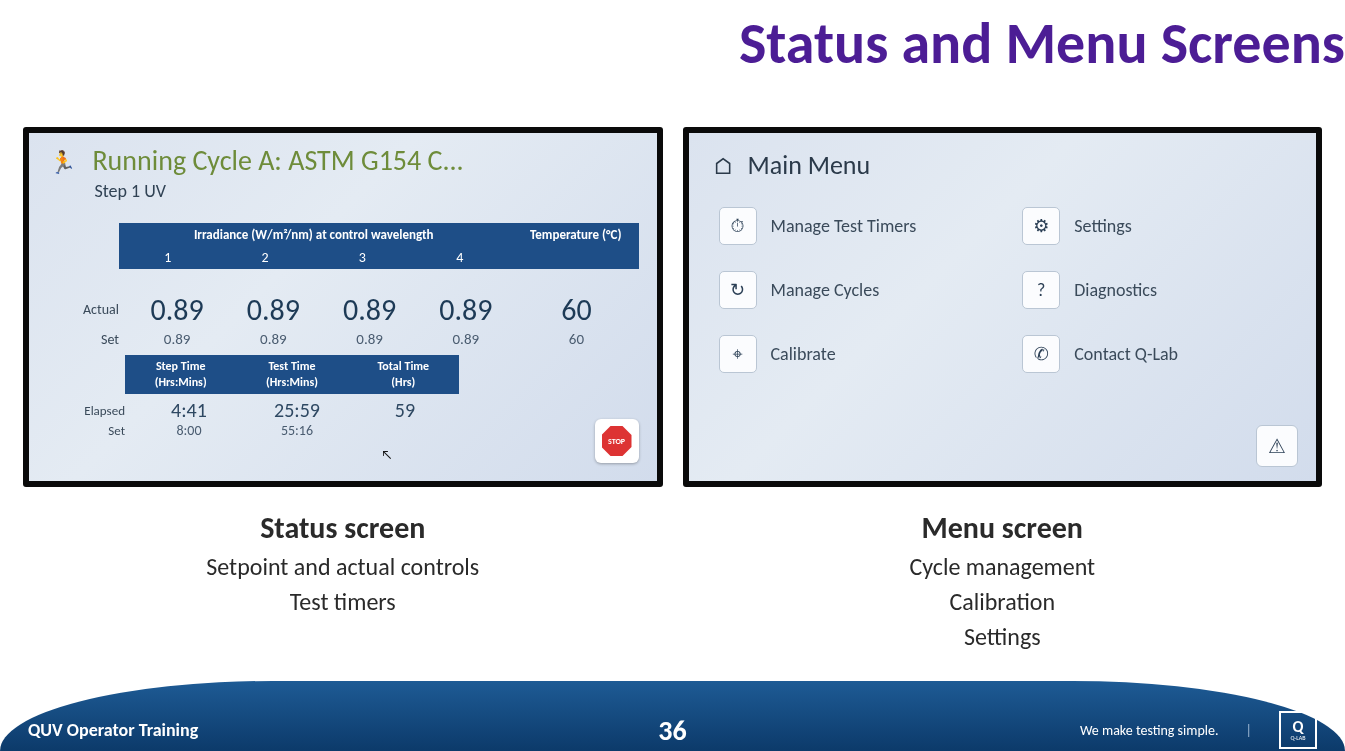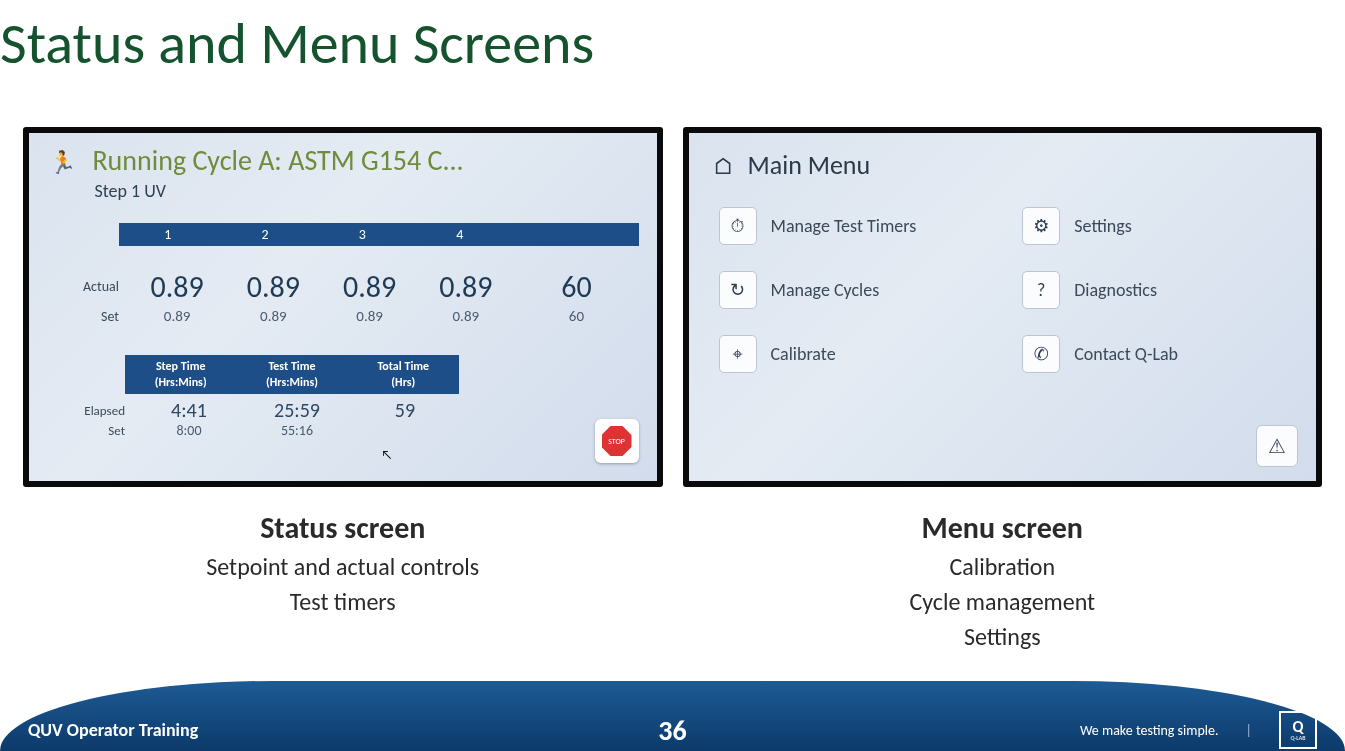--- a/index.html
+++ b/index.html
@@ -1,17 +1,17 @@
 <!DOCTYPE html>
 <html><head>
 <meta charset="utf-8">
 <style>
 html,body{margin:0;padding:0;font-family:"Segoe UI",Calibri,Arial,sans-serif;background:#fff;width:1345px;height:751px;overflow:hidden}
 .slide{position:relative;width:1345px;height:751px}
-.title{position:absolute;top:8px;left:0;right:0;text-align:left;font-size:58px;font-weight:400;color:#14532d}
+.title{position:absolute;top:8px;left:0;right:0;text-align:right;font-size:58px;font-weight:700;color:#4c1d95}
 .screens{position:absolute;top:127px;left:23px;right:23px;display:flex;gap:20px}
 .panel{flex:1;background:linear-gradient(135deg,#dbe3ef 0%,#e4ebf3 40%,#d2dcec 100%);border:6px solid #0a0a0a;border-radius:3px;height:360px;position:relative;overflow:hidden;box-sizing:border-box}
 .run-hdr{display:flex;align-items:flex-start;padding:10px 20px 0}
 .run-ico{color:#6e8c3a;font-size:22px;margin-right:16px;margin-top:6px}
 .run-title{color:#6e8c3a;font-size:28px;font-weight:500}
 .run-step{color:#304254;font-size:18px;margin:2px 0 4px 2px}
 .tbl1{position:absolute;top:90px;left:30px;width:580px}
 .throw{display:flex}
 .throw .lblcol{width:60px}
 .throw .irrhdr{flex:4;background:#1e4e87;color:#fff;text-align:center;font-size:13px;font-weight:600;padding:4px 0;border-right:4px solid transparent}
@@ -29,21 +29,21 @@
 .datarow.set .vals .v,.datarow.set .tval{font-size:15px;color:#4a5c70}
 .tbl2{position:absolute;top:222px;left:30px;width:400px}
 .tbl2 .thrw2{display:flex}
 .tbl2 .thrw2 .lblcol{width:66px}
 .tbl2 .thrw2 .h2c{flex:1;background:#1e4e87;color:#fff;text-align:center;font-size:12px;font-weight:600;padding:4px 12px;line-height:1.3}
 .tbl2 .dr2{display:flex;align-items:center}
 .tbl2 .dr2 .lblcol{width:66px;text-align:right;font-size:13px;color:#3a4a5a;padding-right:10px}
 .tbl2 .dr2 .v2{flex:1;text-align:center;font-size:20px;color:#2e4862}
 .tbl2 .dr2.set .v2{font-size:14px;color:#4a5c70}
 .stopbtn{position:absolute;right:18px;bottom:18px;width:44px;height:44px;background:#fff;border-radius:6px;display:flex;align-items:center;justify-content:center;box-shadow:0 1px 3px rgba(0,0,0,0.3)}
-.stopbtn .oct{width:30px;height:30px;background:#d33;color:#fff;font-size:8px;font-weight:400;display:flex;align-items:center;justify-content:center;clip-path:polygon(30% 0,70% 0,100% 30%,100% 70%,70% 100%,30% 100%,0 70%,0 30%)}
+.stopbtn .oct{width:30px;height:30px;background:#d33;color:#fff;font-size:8px;font-weight:700;display:flex;align-items:center;justify-content:center;clip-path:polygon(30% 0,70% 0,100% 30%,100% 70%,70% 100%,30% 100%,0 70%,0 30%)}
 .menu-hdr{display:flex;align-items:center;padding:16px 24px;font-size:26px;color:#2b3a4a}
 .menu-hdr .home-ic{font-size:24px;margin-right:14px}
 .menu-grid{padding:10px 30px 0;display:grid;grid-template-columns:1fr 1fr;column-gap:40px;row-gap:26px}
 .mitm{display:flex;align-items:center;font-size:18px;color:#3a4a5a;cursor:pointer}
 .mitm .mibox{width:36px;height:36px;background:#fbfcfe;border:1px solid #bac6d4;border-radius:5px;display:flex;align-items:center;justify-content:center;margin-right:14px;color:#2b3f55}
 .warnbtn{position:absolute;right:18px;bottom:14px;width:40px;height:40px;background:#fbfcfe;border:1px solid #bac6d4;border-radius:6px;display:flex;align-items:center;justify-content:center;color:#2b3f55;font-size:20px}
 .captions{position:absolute;top:505px;left:23px;right:23px;display:flex;gap:20px}
 .cap{flex:1;text-align:center}
 .cap .cp-title{font-size:30px;font-weight:700;color:#2a2a2a;margin:4px 0}
 .cap .cp-line{font-size:24px;color:#2a2a2a;margin:0;line-height:1.45}
@@ -67,20 +67,25 @@
     <div class="panel">
       <div class="run-hdr">
         <div class="run-ico">🏃</div>
         <div>
           <div class="run-title">Running Cycle A: ASTM G154 C...</div>
           <div class="run-step">Step 1 UV</div>
         </div>
       </div>
 
       <div class="tbl1">
+        <div class="throw">
+          <div class="lblcol"></div>
+          <div class="irrhdr">Irradiance (W/m²/nm) at control wavelength</div>
+          <div class="tmphdr">Temperature (°C)</div>
+        </div>
         <div class="colnums">
           <div class="lblcol"></div>
           <div class="irrcols">
             <div>1</div>
             <div>2</div>
             <div>3</div>
             <div>4</div>
           </div>
           <div class="tcol"></div>
         </div>
@@ -171,22 +176,22 @@
   </div>
 
   <div class="captions">
     <div class="cap">
       <p class="cp-title">Status screen</p>
       <p class="cp-line">Setpoint and actual controls</p>
       <p class="cp-line">Test timers</p>
     </div>
     <div class="cap">
       <p class="cp-title">Menu screen</p>
+      <p class="cp-line">Cycle management</p>
       <p class="cp-line">Calibration</p>
-      <p class="cp-line">Cycle management</p>
       <p class="cp-line">Settings</p>
     </div>
   </div>
 
   <div class="footer"></div>
   <div class="fbar">
     <div class="fleft">QUV Operator Training</div>
     <div class="fmid">36</div>
     <div class="fright">
       <span>We make testing simple.</span>

